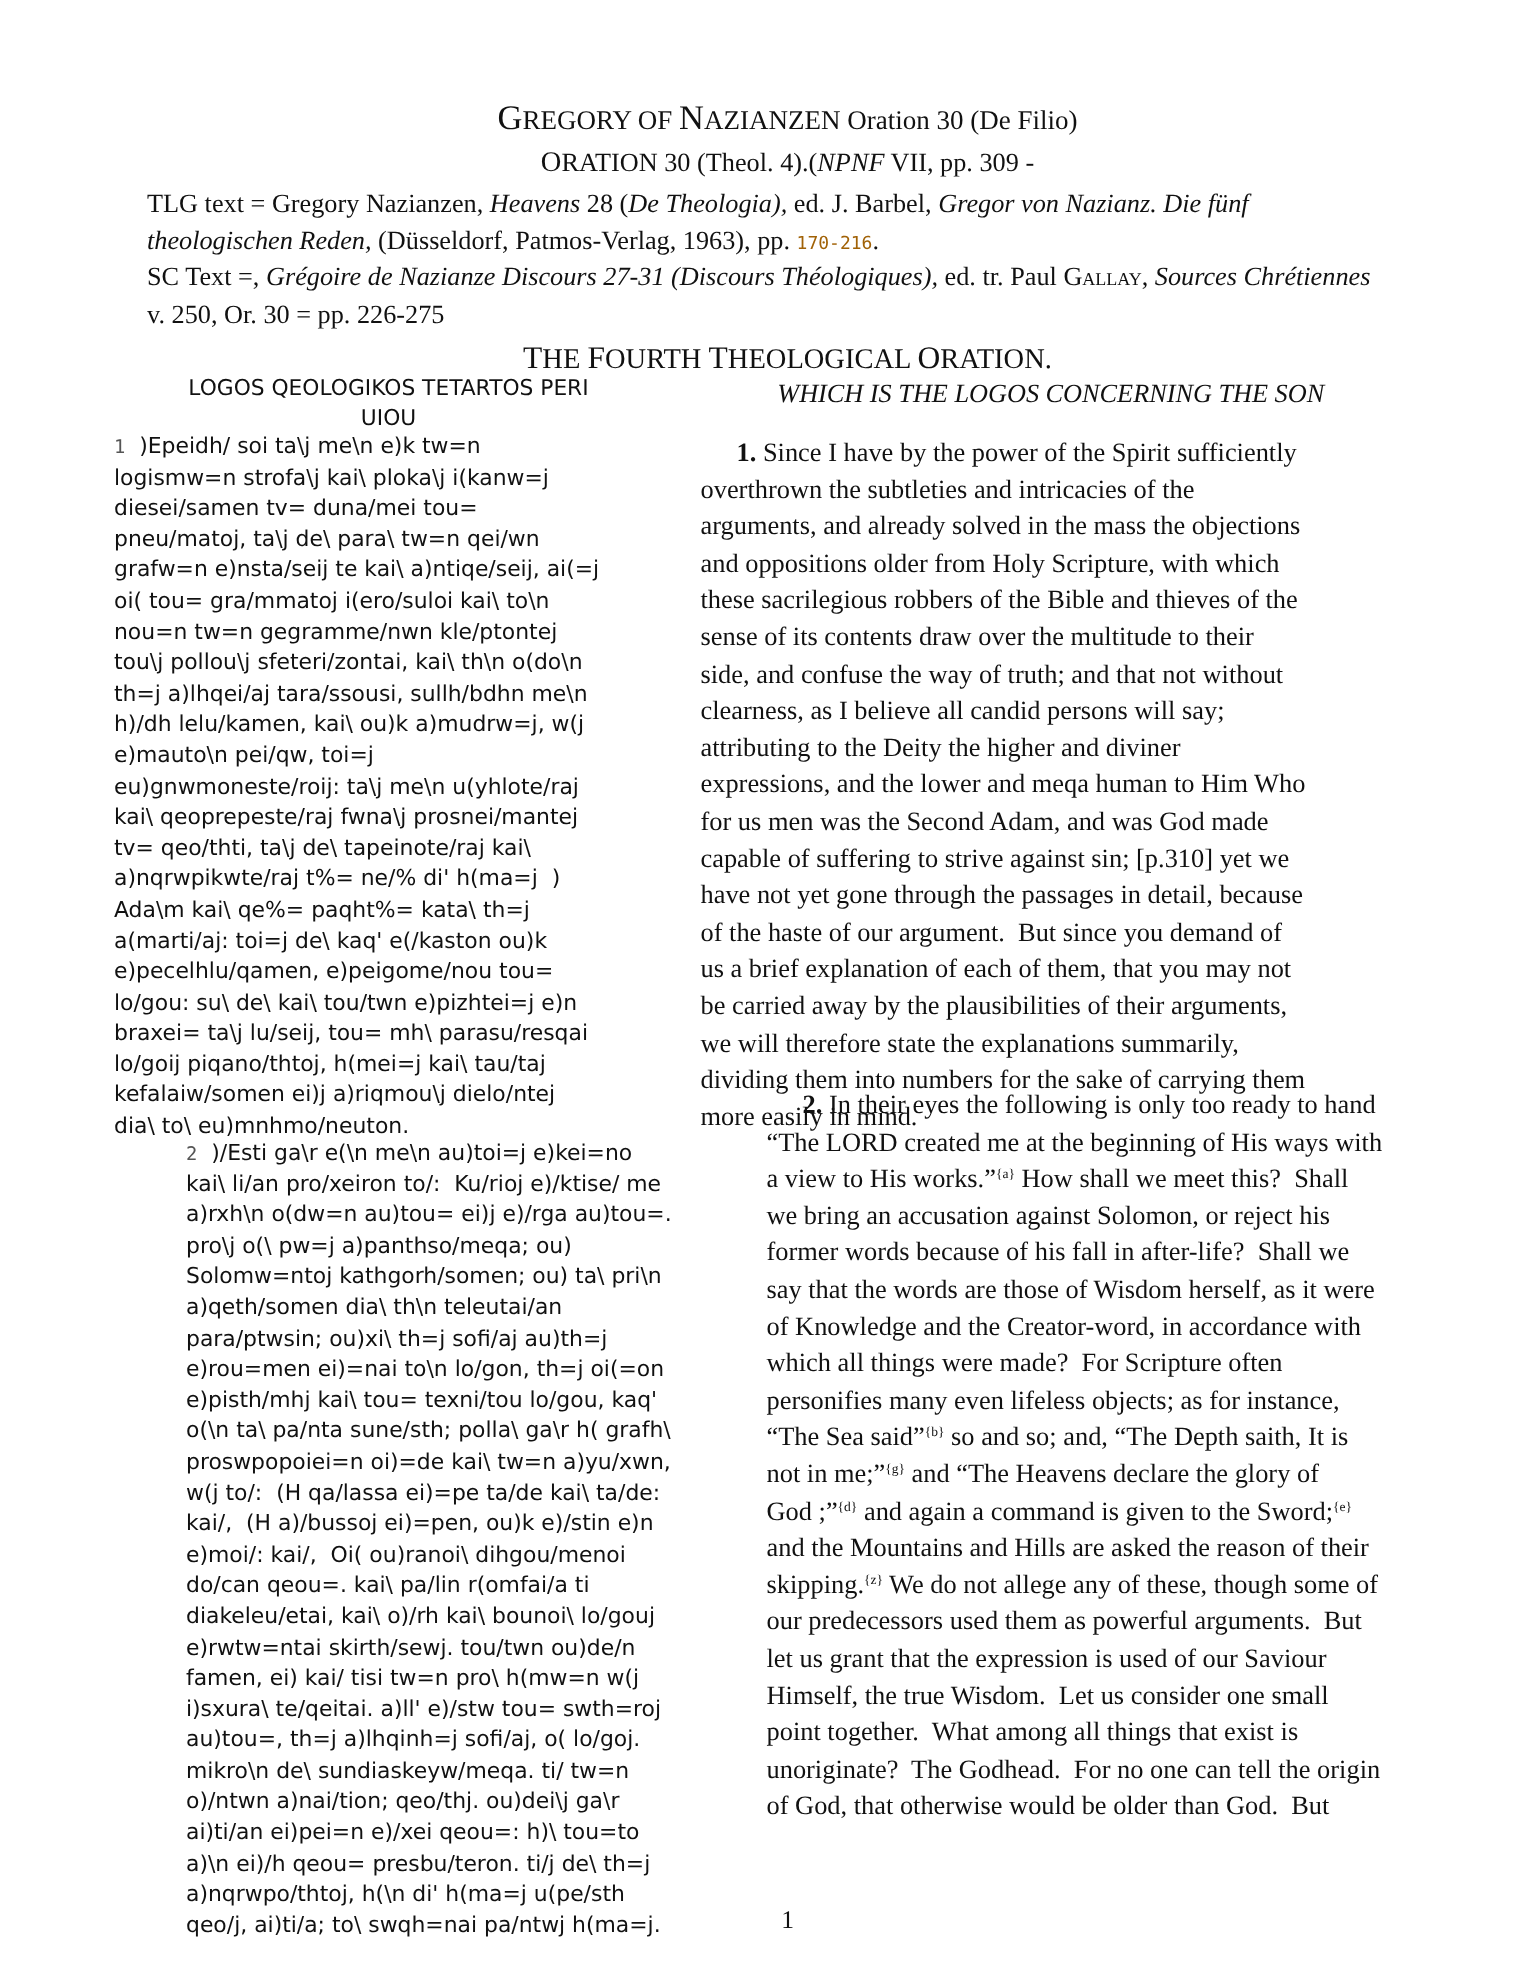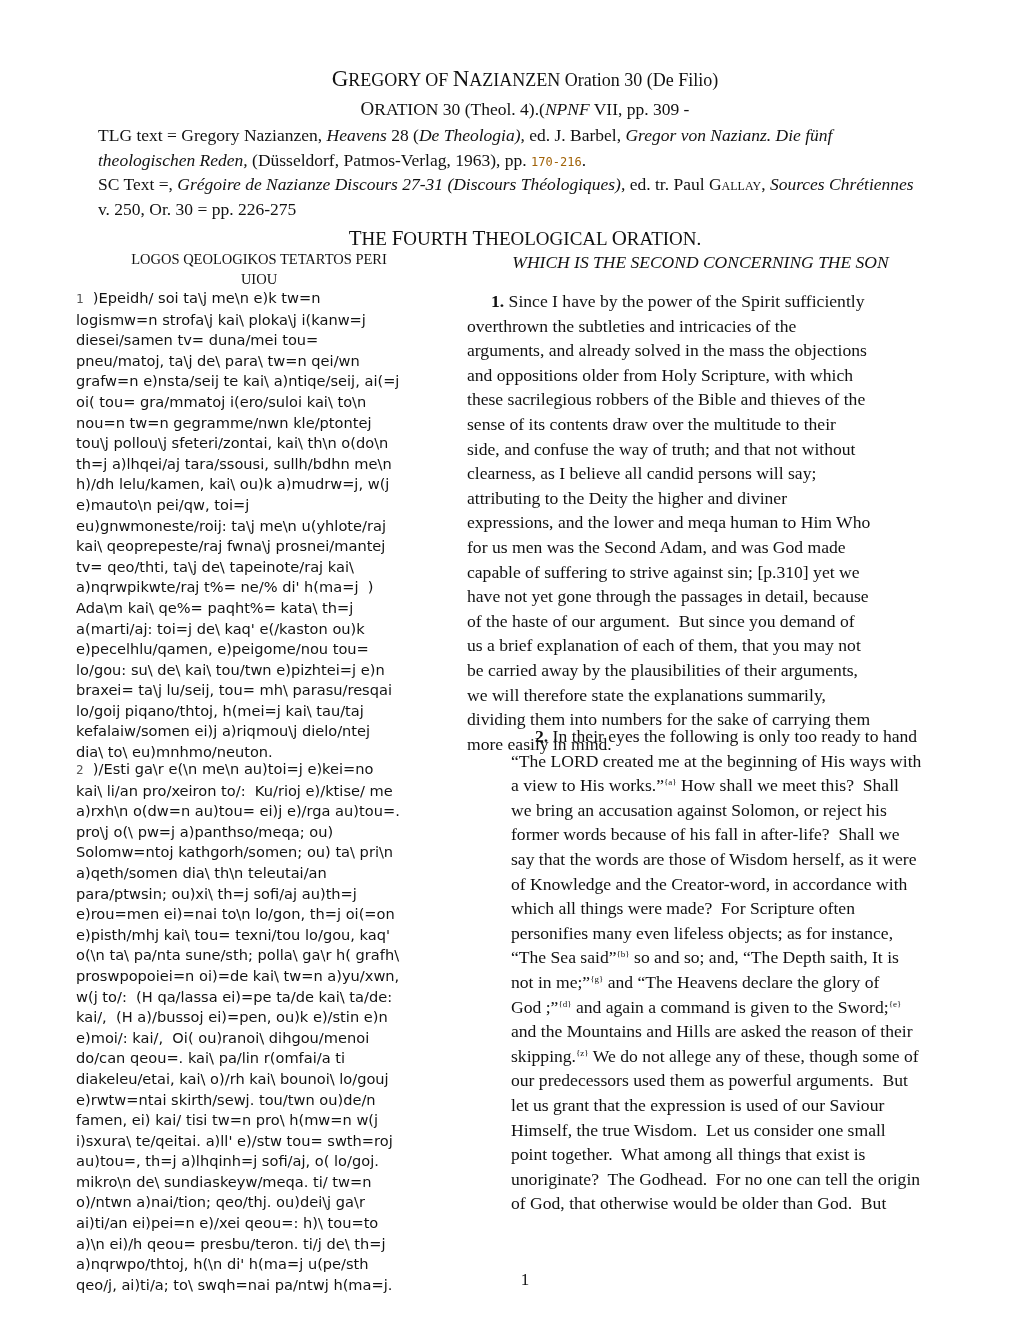--- a/index.html
+++ b/index.html
@@ -24,21 +24,21 @@
   .section-head .big { font-size: 21px; }
 
   .greek-head { position: absolute; top: 249px; left: 74px; width: 370px; text-align: center;
                 font-family: "DejaVu Sans", sans-serif; font-size: 14.5px; line-height: 20px; }
   .eng-head { position: absolute; top: 252px; left: 468px; width: 465px; text-align: center;
               font-family: "Liberation Serif", serif; font-style: italic; font-size: 17.5px; }
 
   .greek-col { position: absolute; left: 76px; width: 385px; font-family: "DejaVu Sans", sans-serif;
                font-size: 14.6px; line-height: 20.6px; white-space: pre; }
   .greek-col.p1 { top: 288px; }
-  .greek-col.p2 { top: 759px; }
+  .greek-col.p2 { top: 759px; margin-left: 48px; }
   .greek-col .num { font-family: "DejaVu Sans Mono", monospace; font-size: 12.5px; color: #555; }
 
   .eng-col { position: absolute; left: 467px; width: 470px; font-family: "Liberation Serif", serif;
              font-size: 17.6px; line-height: 24.6px; white-space: pre; }
   .eng-col.p1 { top: 289px; }
   .eng-col.p2 { top: 724px; margin-left: 44px; }
   .eng-col .pnum { font-weight: bold; }
   .eng-col sup { font-size: 9px; line-height: 0; vertical-align: 6px; }
 
   .page-number { position: absolute; top: 1270px; left: 0; width: 1050px; text-align: center;
@@ -60,23 +60,23 @@
 </div>
 
 <div class="meta sc-text">
   <span>SC Text =, </span><i>Grégoire de Nazianze Discours 27-31 (Discours Théologiques),</i><span> ed. tr. Paul G</span><span class="smallcaps">allay</span><span>, </span><i>Sources Chrétiennes</i><span> v. 250, Or. 30 = pp. 226-275</span>
 </div>
 
 <div class="section-head">
   <span class="big">T</span><span>HE </span><span class="big">F</span><span>OURTH </span><span class="big">T</span><span>HEOLOGICAL </span><span class="big">O</span><span>RATION.</span>
 </div>
 
-<div class="greek-head" style="white-space: pre-line; font-family: Liberation Serif, serif;">LOGOS  QEOLOGIKOS  TETARTOS  PERI
+<div class="greek-head" style="white-space: pre-line;">LOGOS  QEOLOGIKOS  TETARTOS  PERI
 UIOU</div>
-<div class="eng-head">WHICH IS THE  SECOND CONCERNING THE SON</div>
+<div class="eng-head">WHICH IS THE  LOGOS CONCERNING THE SON</div>
 
 <div class="greek-col p1"><span class="num">1</span><span>  )Epeidh/ soi ta\j me\n e)k tw=n
 logismw=n strofa\j kai\ ploka\j i(kanw=j
 diesei/samen tv= duna/mei tou=
 pneu/matoj, ta\j de\ para\ tw=n qei/wn
 grafw=n e)nsta/seij te kai\ a)ntiqe/seij, ai(=j
 oi( tou= gra/mmatoj i(ero/suloi kai\ to\n
 nou=n tw=n gegramme/nwn kle/ptontej
 tou\j pollou\j sfeteri/zontai, kai\ th\n o(do\n
 th=j a)lhqei/aj tara/ssousi, sullh/bdhn me\n

